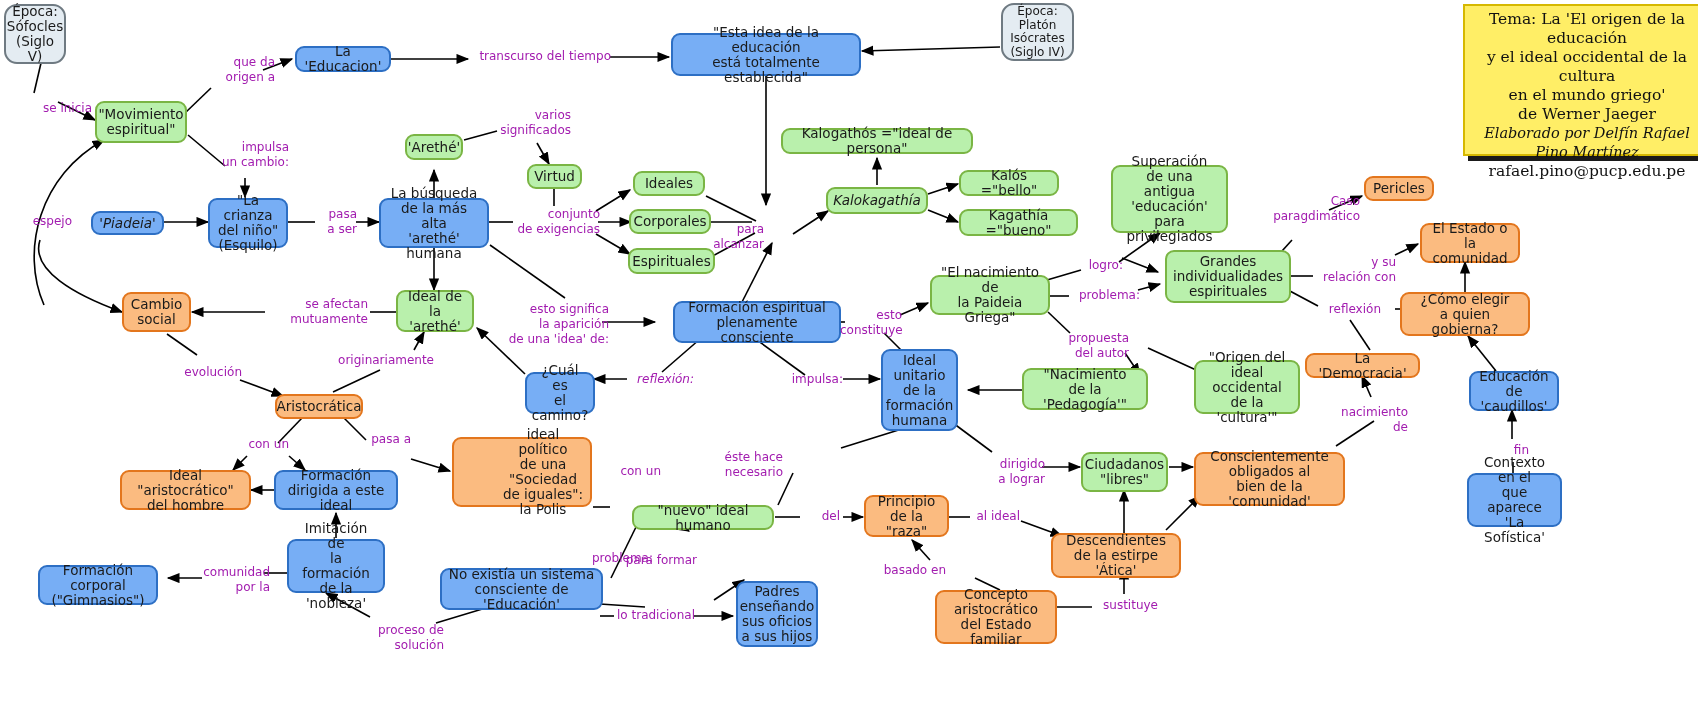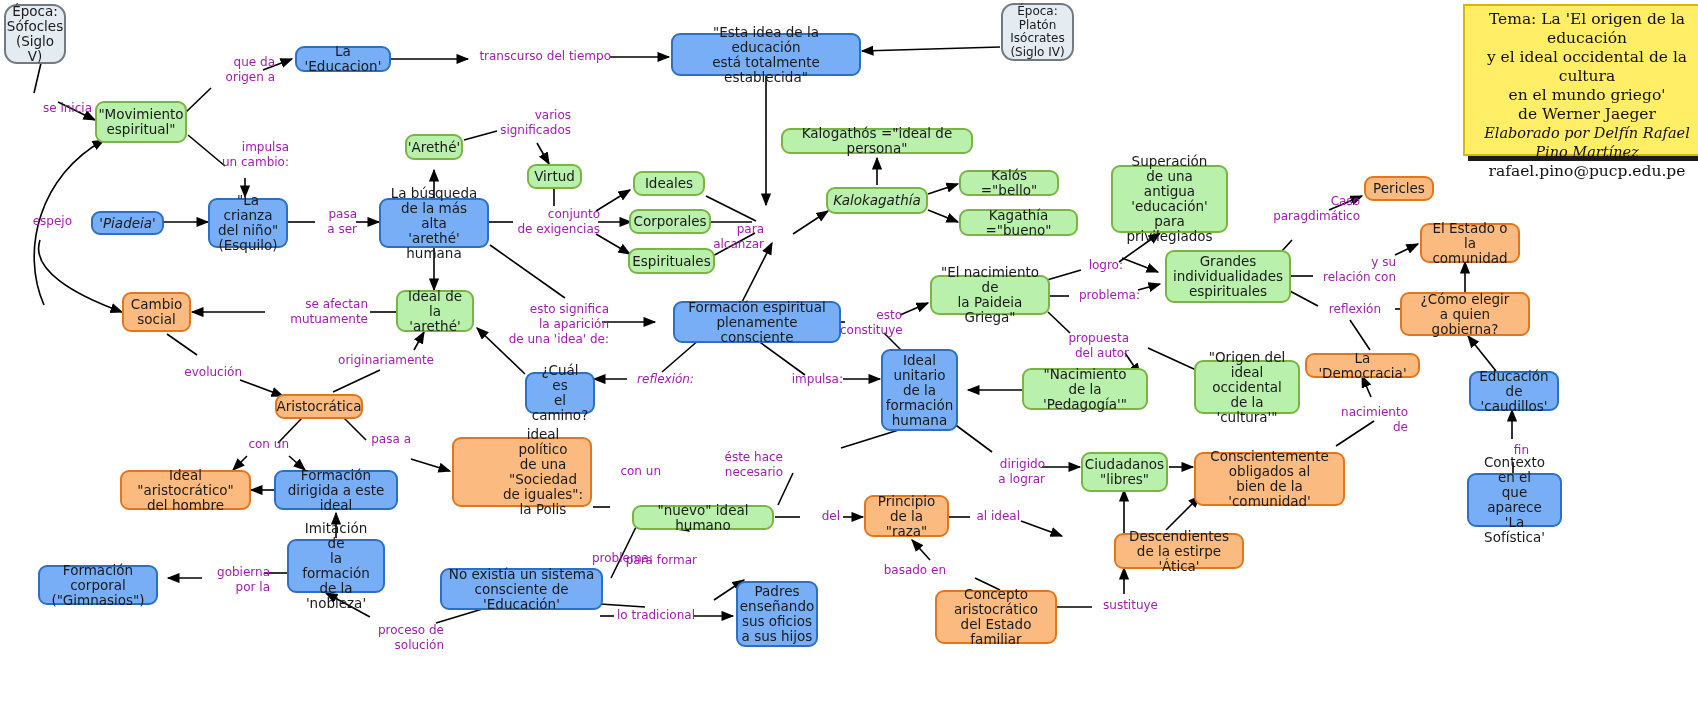--- a/index.html
+++ b/index.html
@@ -413,21 +413,21 @@
 
   <div class="node green" style="left:632px;top:505px;width:142px;height:25px;">
     <span style="white-space:pre-line">"nuevo" ideal humano</span>
   </div>
 
   <div class="node orange" style="left:864px;top:495px;width:85px;height:42px;">
     <span style="white-space:pre-line">Principio
 de la "raza"</span>
   </div>
 
-  <div class="node orange" style="left:1114px;top:533px;width:130px;height:36px;">
+  <div class="node orange" style="left:1051px;top:533px;width:130px;height:45px;">
     <span style="white-space:pre-line">Descendientes
 de la estirpe 'Ática'</span>
   </div>
 
   <div class="node blue" style="left:38px;top:565px;width:120px;height:40px;">
     <span style="white-space:pre-line">Formación corporal
 ("Gimnasios")</span>
   </div>
 
   <div class="node blue" style="left:440px;top:568px;width:163px;height:42px;">
@@ -515,21 +515,21 @@
   <div class="label" style="left:361px;top:432px;width:50px;"><span style="white-space:pre-line">pasa a</span></div>
 
   <div class="label" style="left:611px;top:464px;width:50px;"><span style="white-space:pre-line">con un</span></div>
 
   <div class="label" style="left:701px;top:450px;width:82px;"><span style="white-space:pre-line">éste hace
 necesario</span></div>
 
   <div class="label" style="left:983px;top:457px;width:62px;"><span style="white-space:pre-line">dirigido
 a lograr</span></div>
 
-  <div class="label" style="left:200px;top:565px;width:70px;"><span style="white-space:pre-line">gobierna
+  <div class="label" style="left:200px;top:565px;width:70px;"><span style="white-space:pre-line">comunidad
 por la</span></div>
 
   <div class="label" style="left:370px;top:623px;width:74px;"><span style="white-space:pre-line">proceso de
 solución</span></div>
 
   <div class="label" style="left:583px;top:551px;width:70px;"><span style="white-space:pre-line">problema:</span></div>
 
   <div class="label" style="left:621px;top:553px;width:76px;"><span style="white-space:pre-line">para formar</span></div>
 
   <div class="label" style="left:615px;top:608px;width:80px;"><span style="white-space:pre-line">lo tradicional</span></div>

